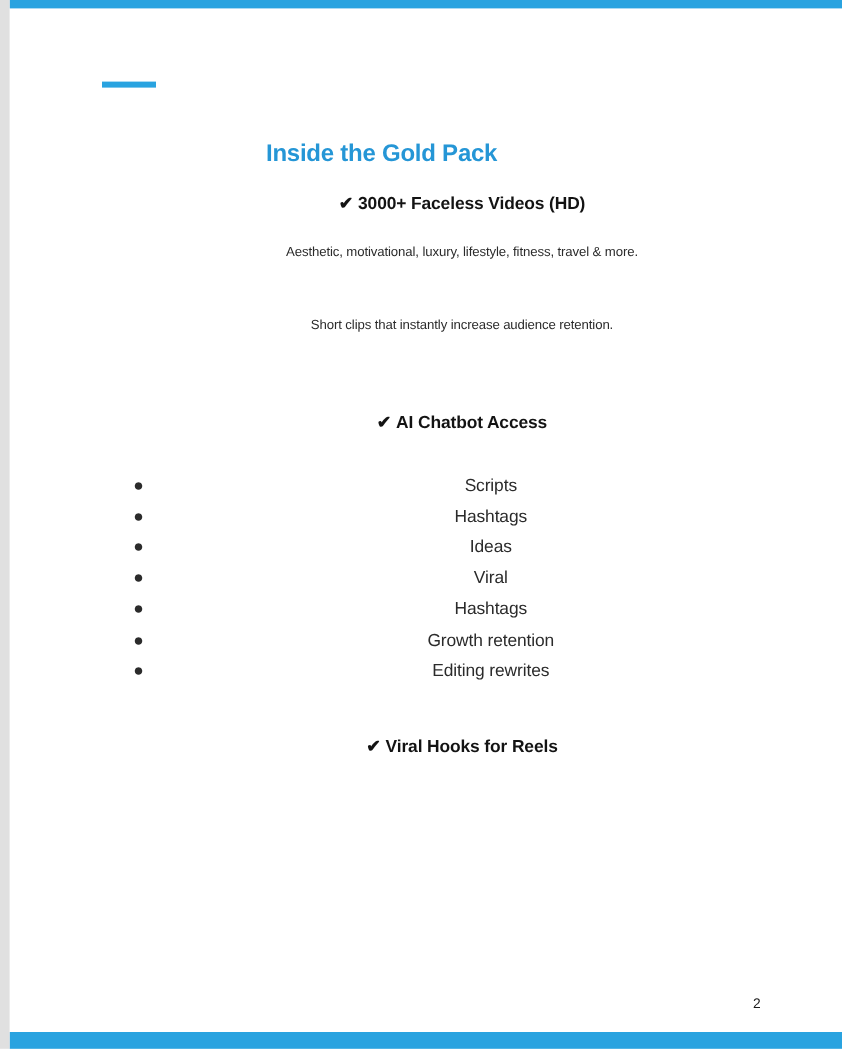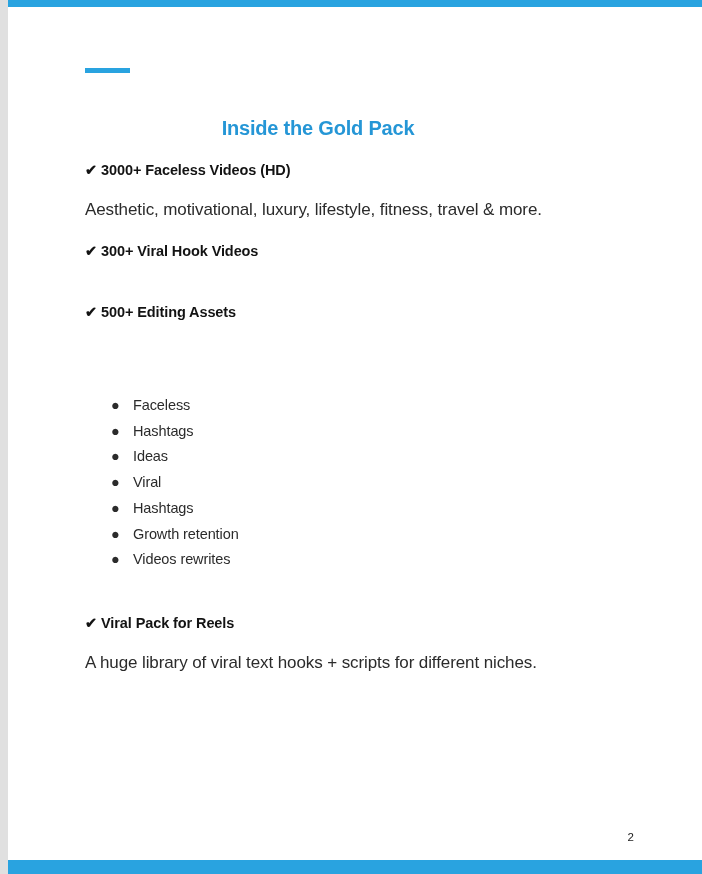--- a/index.html
+++ b/index.html
@@ -73,39 +73,40 @@
     color: #2596d6;
     letter-spacing: -0.2px;
     margin: 0;
   }
 
   .body-block {
     position: absolute;
     left: 77px;
     top: 160px;
     width: 600px;
+    text-align: center;
   }
 
   .feature-heading {
     font-size: 14.5px;
     font-weight: bold;
     color: #131313;
     margin: 0 0 0 0;
     line-height: 20px;
     letter-spacing: -0.1px;
   }
 
   .feature-heading .check {
     font-weight: bold;
     display: inline-block;
     margin-right: 4px;
   }
 
   .feature-text {
-    font-size: 17px;
+    font-size: 11px;
     font-weight: normal;
     color: #2b2b2b;
     line-height: 20px;
     margin: 0;
     letter-spacing: -0.1px;
   }
 
   .spacer-sm { height: 20px; }
   .spacer-md { height: 21px; }
   .spacer-gap { height: 40px; }
@@ -156,47 +157,46 @@
   <h1 class="doc-title">Inside the Gold Pack</h1>
 
   <div class="body-block">
 
     <p class="feature-heading"><span class="check">✔</span><span>3000+ Faceless Videos (HD)</span></p>
     <div class="spacer-sm"></div>
     <p class="feature-text">Aesthetic, motivational, luxury, lifestyle, fitness, travel &amp; more.</p>
 
     <div class="spacer-md"></div>
 
-    <p class="feature-heading"><span class="check">✔</span><span>300+ Viral Hook Videos</span></p>
-    <div class="spacer-sm"></div>
+    <div class="spacer-sm"></div>
+    <p class="feature-text">Short clips that instantly increase audience retention.</p>
 
     <div class="spacer-md"></div>
 
-    <p class="feature-heading"><span class="check">✔</span><span>500+ Editing Assets</span></p>
     <div class="spacer-sm"></div>
 
     <div class="spacer-md"></div>
 
+    <p class="feature-heading"><span class="check">✔</span><span>AI Chatbot Access</span></p>
     <div class="spacer-sm"></div>
 
     <ul class="bullets">
-      <li><span class="dot">●</span><span>Faceless</span></li>
+      <li><span class="dot">●</span><span>Scripts</span></li>
       <li><span class="dot">●</span><span>Hashtags</span></li>
       <li><span class="dot">●</span><span>Ideas</span></li>
       <li><span class="dot">●</span><span>Viral</span></li>
       <li><span class="dot">●</span><span>Hashtags</span></li>
       <li><span class="dot">●</span><span>Growth retention</span></li>
-      <li><span class="dot">●</span><span>Videos rewrites</span></li>
+      <li><span class="dot">●</span><span>Editing rewrites</span></li>
     </ul>
 
     <div class="spacer-gap"></div>
 
-    <p class="feature-heading"><span class="check">✔</span><span>Viral Pack for Reels</span></p>
-    <div class="spacer-sm"></div>
-    <p class="feature-text">A huge library of viral text hooks + scripts for different niches.</p>
+    <p class="feature-heading"><span class="check">✔</span><span>Viral Hooks for Reels</span></p>
+    <div class="spacer-sm"></div>
 
   </div>
 
   <div class="page-number">2</div>
 
   <div class="bar-bottom"></div>
 
 </div>
 
 </body></html>

